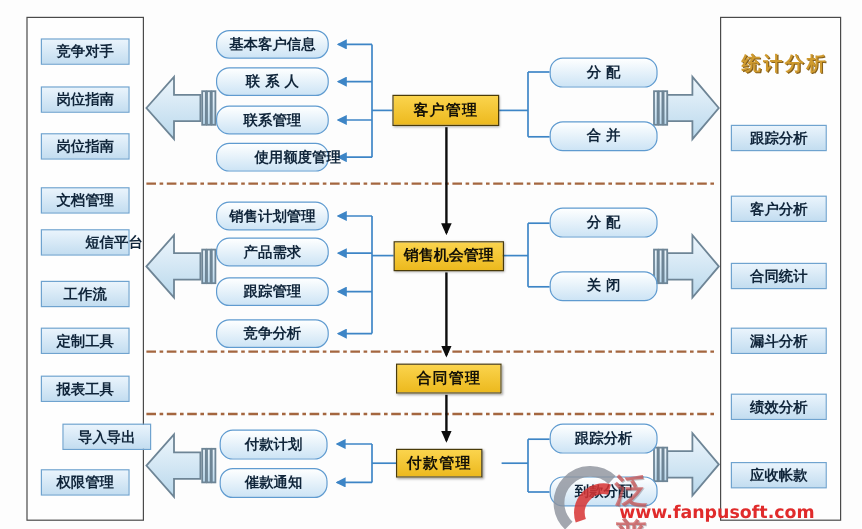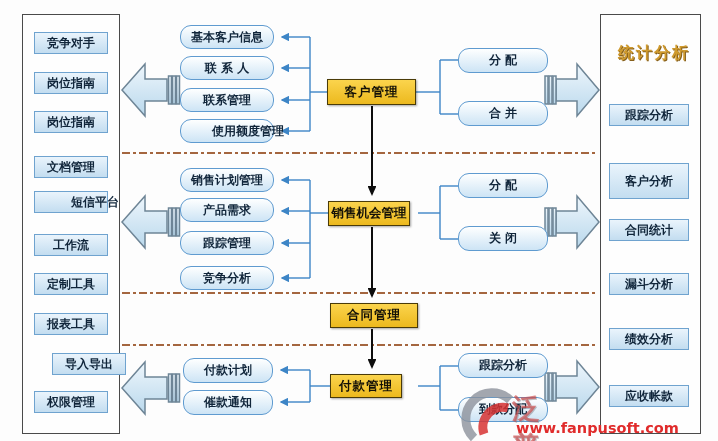--- a/index.html
+++ b/index.html
@@ -140,36 +140,36 @@
   <div class="box round" style="left:180px;top:88px;width:94px;height:24px;">联系管理</div>
   <div class="box round" style="left:180px;top:119px;width:94px;height:24px;padding-left:42px;">使用额度管理</div>
   <div class="box yellow" style="left:327px;top:79px;width:89px;height:26px;">客户管理</div>
   <div class="box round" style="left:458px;top:48px;width:90px;height:25px;">分  配</div>
   <div class="box round" style="left:458px;top:101px;width:90px;height:25px;">合  并</div>
 
   <div class="box round" style="left:180px;top:168px;width:94px;height:24px;">销售计划管理</div>
   <div class="box round" style="left:180px;top:198px;width:94px;height:24px;">产品需求</div>
   <div class="box round" style="left:180px;top:231px;width:94px;height:24px;">跟踪管理</div>
   <div class="box round" style="left:180px;top:266px;width:94px;height:24px;">竞争分析</div>
-  <div class="box yellow" style="left:328px;top:201px;width:82px;height:25px;letter-spacing:0;">销售机会管理</div>
+  <div class="box yellow" style="left:328px;top:201px;width:92px;height:25px;letter-spacing:0;">销售机会管理</div>
   <div class="box round" style="left:458px;top:173px;width:90px;height:25px;">分  配</div>
   <div class="box round" style="left:458px;top:226px;width:90px;height:25px;">关  闭</div>
 
   <div class="box yellow" style="left:330px;top:303px;width:88px;height:25px;">合同管理</div>
 
   <div class="box round" style="left:183px;top:358px;width:90px;height:25px;">付款计划</div>
   <div class="box round" style="left:183px;top:390px;width:90px;height:25px;">催款通知</div>
   <div class="box yellow" style="left:330px;top:374px;width:72px;height:24px;">付款管理</div>
   <div class="box round" style="left:458px;top:353px;width:90px;height:25px;">跟踪分析</div>
   <div class="box round" style="left:458px;top:397px;width:90px;height:25px;">到款分配</div>
 
   <div class="panel" style="left:600px;top:14px;width:99px;height:418px;">
     <div class="stats-title" style="left:17px;top:28px;">统计分析</div>
     <div class="box blue" style="left:8px;top:89px;width:80px;height:22px;">跟踪分析</div>
-    <div class="box blue" style="left:8px;top:148px;width:80px;height:36px;">客户分析</div>
+    <div class="box blue" style="left:8px;top:148px;width:80px;height:22px;">客户分析</div>
     <div class="box blue" style="left:8px;top:204px;width:80px;height:22px;">合同统计</div>
     <div class="box blue" style="left:8px;top:258px;width:80px;height:22px;">漏斗分析</div>
     <div class="box blue" style="left:8px;top:313px;width:80px;height:22px;">绩效分析</div>
     <div class="box blue" style="left:8px;top:370px;width:80px;height:22px;">应收帐款</div>
   </div>
 
   <div class="wm">
     <svg width="60" height="56" style="left:460px;top:388px;">
       <path d="M14,50 A26,26 0 0 1 50,12" stroke="rgba(140,145,155,.8)" stroke-width="9" fill="none"></path>
       <path d="M24,46 A20,20 0 0 1 48,20" stroke="rgba(215,50,50,.85)" stroke-width="9" fill="none"></path>

